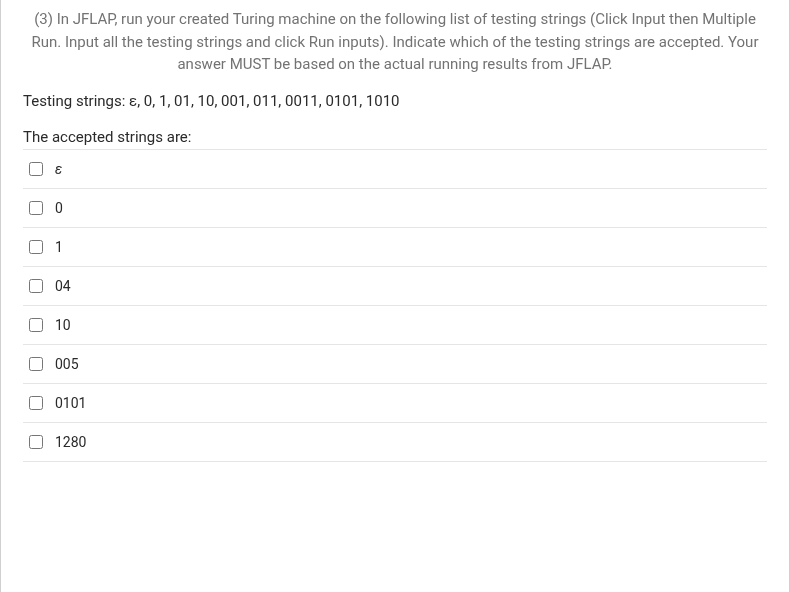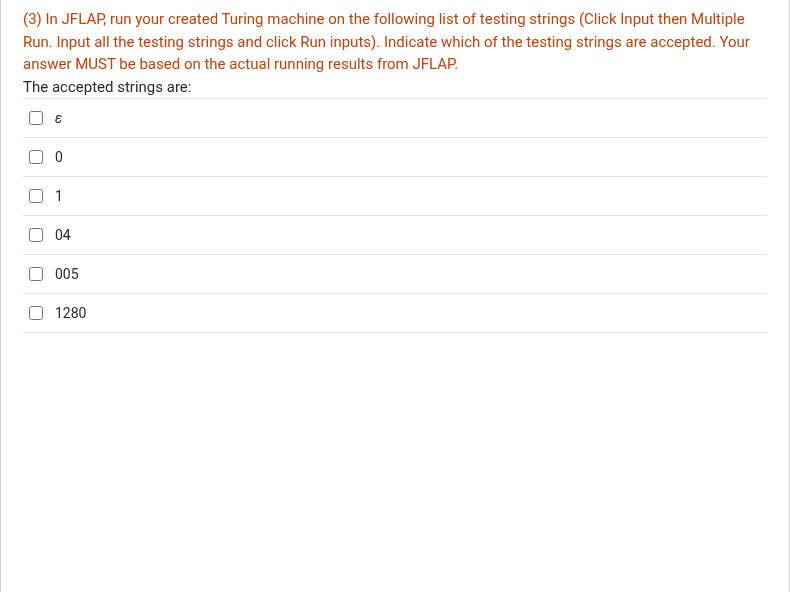--- a/index.html
+++ b/index.html
@@ -11,21 +11,23 @@
     overflow: hidden;
     border-left: 1px solid #d0d0d0;
     border-right: 1px solid #d0d0d0;
   }
   .content {
     padding: 8px 22px 0 22px;
   }
   .question-text {
     font-size: 15px;
     line-height: 1.5;
-    color: #c2410c;
+    color: #737373;
+    margin-bottom: 14px;
+    text-align: center;
   }
   .testing-strings {
     font-size: 15px;
     line-height: 1.5;
     color: #2a2a2a;
     margin-bottom: 14px;
   }
   .accepted-label {
     font-size: 15px;
     line-height: 1.5;
@@ -50,20 +52,21 @@
     font-size: 14px;
     color: #2a2a2a;
   }
   .epsilon { font-style: italic; }
 </style>
 </head>
 <body>
 
 <div class="content">
   <p class="question-text">(3) In JFLAP, run your created Turing machine on the following list of testing strings (Click Input then Multiple Run. Input all the testing strings and click Run inputs). Indicate which of the testing strings are accepted. Your answer MUST be based on the actual running results from JFLAP.</p>
+  <p class="testing-strings">Testing strings: ε, 0, 1, 01, 10, 001, 011, 0011, 0101, 1010</p>
   <p class="accepted-label">The accepted strings are:</p>
 
   <div class="options">
     <div class="option-row">
       <input type="checkbox" style="">
       <span class="option-label epsilon">ε</span>
     </div>
     <div class="option-row">
       <input type="checkbox" style="">
       <span class="option-label">0</span>
@@ -71,20 +74,28 @@
     <div class="option-row">
       <input type="checkbox" style="">
       <span class="option-label">1</span>
     </div>
     <div class="option-row">
       <input type="checkbox" style="">
       <span class="option-label">04</span>
     </div>
     <div class="option-row">
       <input type="checkbox" style="">
+      <span class="option-label">10</span>
+    </div>
+    <div class="option-row">
+      <input type="checkbox" style="">
       <span class="option-label">005</span>
+    </div>
+    <div class="option-row">
+      <input type="checkbox" style="">
+      <span class="option-label">0101</span>
     </div>
     <div class="option-row">
       <input type="checkbox" style="">
       <span class="option-label">1280</span>
     </div>
   </div>
 </div>
 
 </body></html>

